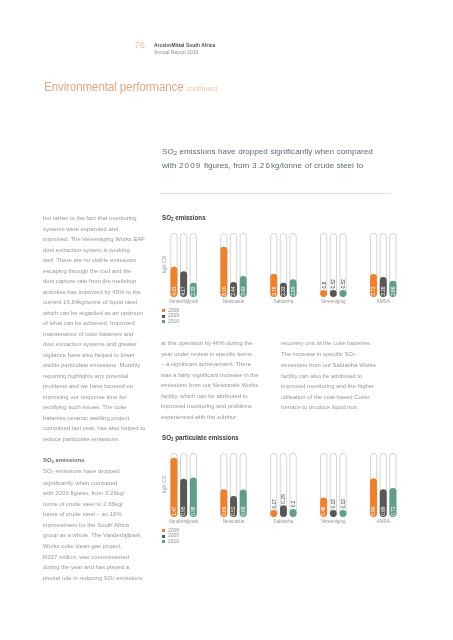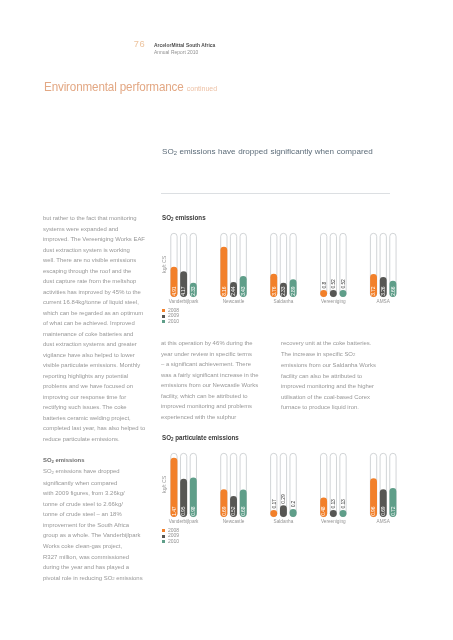--- a/index.html
+++ b/index.html
@@ -2,21 +2,21 @@
 <html><head>
 <meta charset="utf-8">
 <title>Environmental performance</title>
 <style>
   html,body{margin:0;padding:0;background:#fff;}
   body{width:453px;height:640px;font-family:"Liberation Sans",sans-serif;}
   .page{position:relative;width:453px;height:640px;overflow:hidden;background:#fff;}
 
   
   .rh-num{position:absolute;left:126px;top:38.8px;width:19px;text-align:right;
-          font-size:9.4px;color:#edc49f;letter-spacing:.1px;font-family:Liberation Mono, monospace;}
+          font-size:9.4px;color:#edc49f;letter-spacing:.1px;}
   .rh-l1{position:absolute;left:154px;top:41.7px;font-size:5.6px;font-weight:bold;color:#4d4d4d;
          letter-spacing:.05px;white-space:nowrap;transform:scaleX(0.875);transform-origin:left top;}
   .rh-l2{position:absolute;left:154px;top:49.3px;font-size:5.6px;color:#8f8f8f;
          letter-spacing:.05px;white-space:nowrap;transform:scaleX(0.875);transform-origin:left top;}
 
   
   .ptitle{position:absolute;left:43.5px;top:78.6px;font-size:13.3px;color:#e3a884;
           font-weight:400;letter-spacing:-0.15px;white-space:nowrap;
           transform:scaleX(0.875);transform-origin:left top;}
   .ptitle .cont{font-size:8.0px;color:#edc0a4;letter-spacing:0px;}
@@ -56,20 +56,21 @@
 <div class="page">
 
   <div class="rh-num">76</div>
   <div class="rh-l1">ArcelorMittal South Africa</div>
   <div class="rh-l2">Annual Report 2010</div>
 
   <div class="ptitle"><span>Environmental performance</span> <span class="cont">continued</span></div>
 
   <div class="hl">
       <div class="ln">SO<sub>2</sub> emissions have dropped significantly when compared</div>
+      <div class="ln">with <span class="num">2009</span> figures, from <span class="num">3</span>.<span class="num">26</span>kg/tonne of crude steel to</div>
     </div>
   <div class="rule"></div>
 
   <div class="col col1">
       <div class="ln">but rather to the fact that monitoring</div>
       <div class="ln">systems were expanded and</div>
       <div class="ln">improved. The Vereeniging Works EAF</div>
       <div class="ln">dust extraction system is working</div>
       <div class="ln">well. There are no visible emissions</div>
       <div class="ln">escaping through the roof and the</div>

